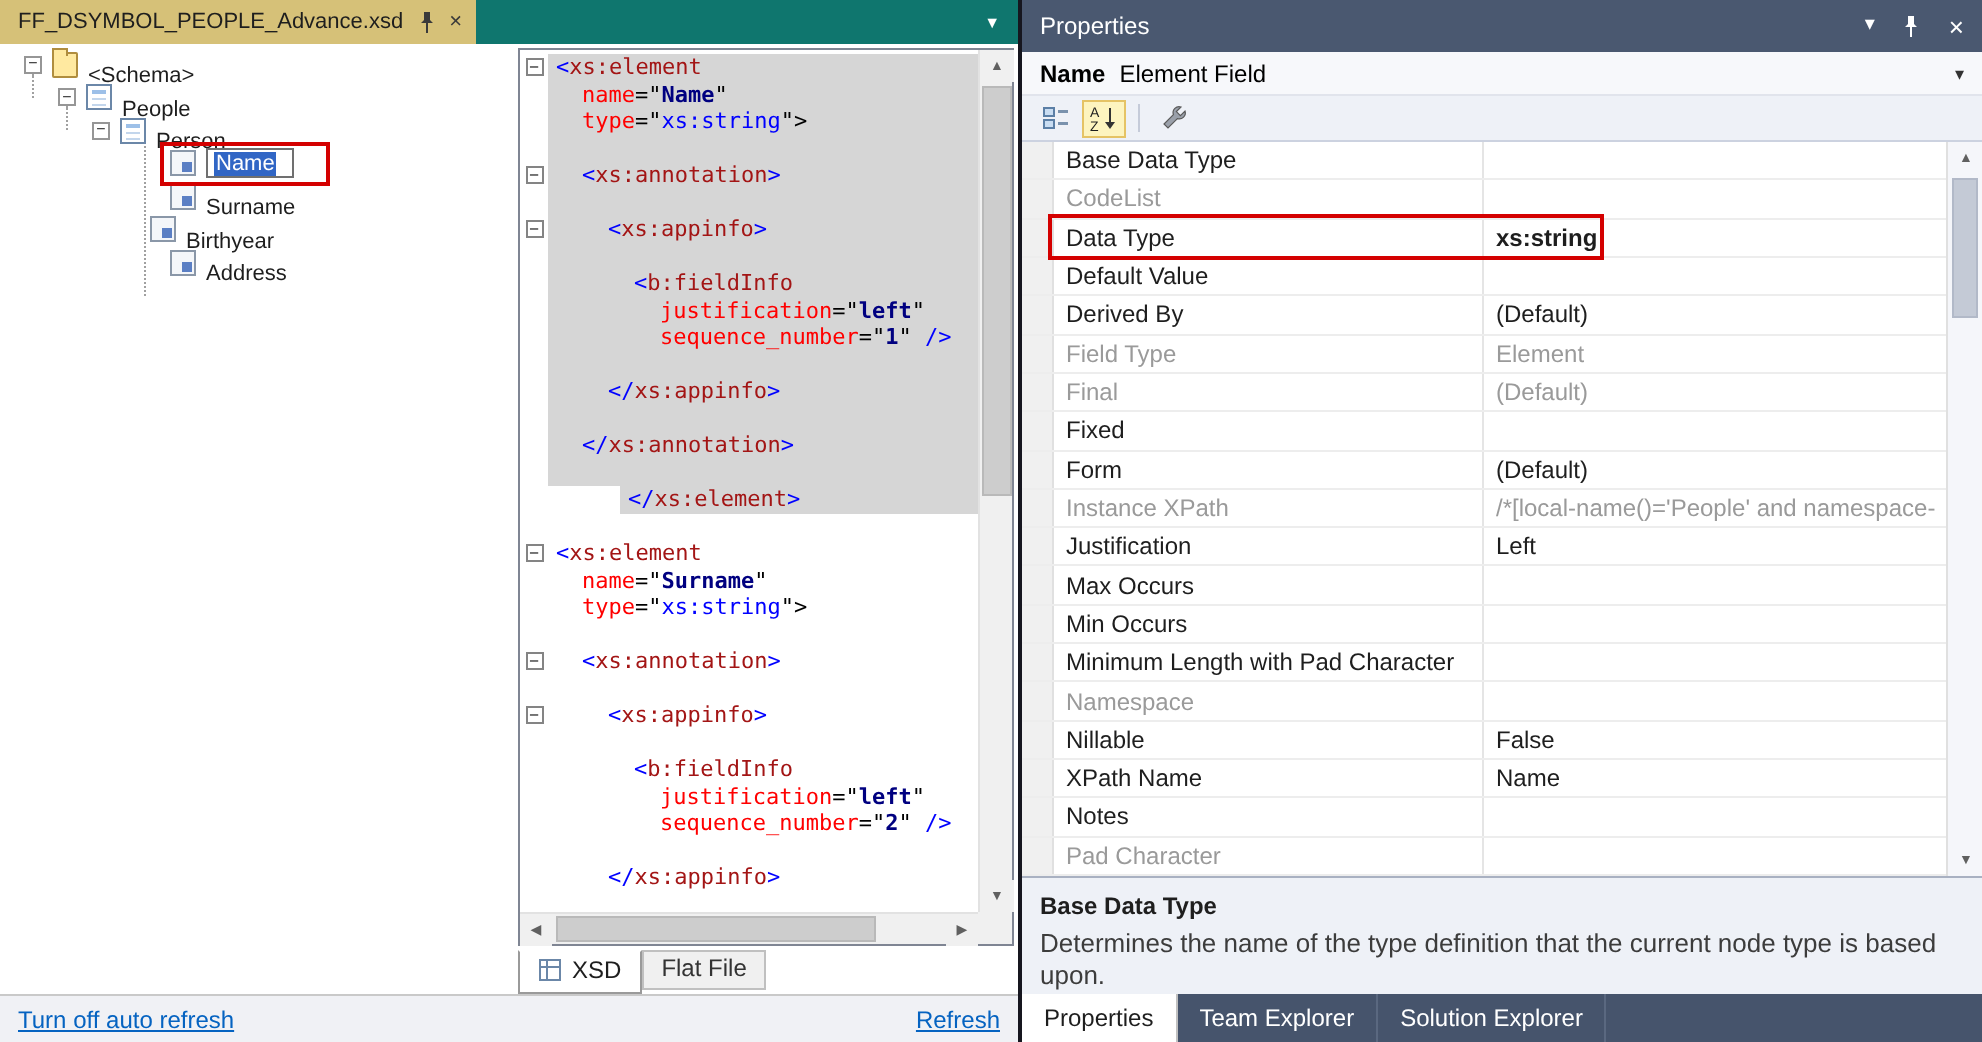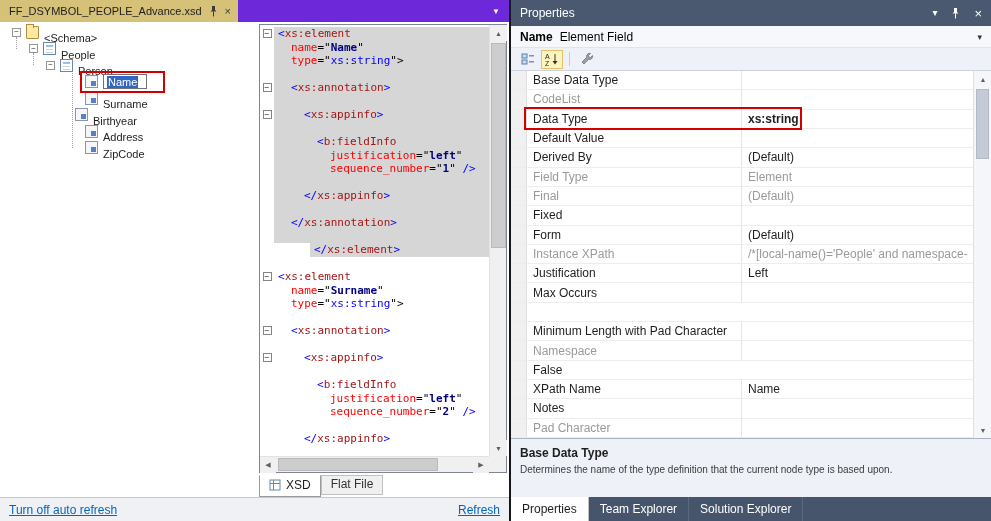--- a/index.html
+++ b/index.html
@@ -1,21 +1,21 @@
 <!DOCTYPE html>
 <html><head>
 <meta charset="utf-8">
 <style>
   *{margin:0;padding:0;box-sizing:border-box;}
   html,body{width:991px;height:521px;}
   body{position:relative;font-family:"Liberation Sans",sans-serif;background:#16161f;overflow:hidden;}
 
   
   #left-panel{position:absolute;left:0;top:0;width:509px;height:521px;background:#fff;}
-  #doc-tabbar{position:absolute;left:0;top:0;width:100%;height:22px;background:#6d28d9;display:flex;align-items:stretch;}
+  #doc-tabbar{position:absolute;left:0;top:0;width:100%;height:22px;background:#0f766e;display:flex;align-items:stretch;}
   .doc-tab{background:#d6c178;display:flex;align-items:center;padding:0 7px 0 9px;font-size:11px;color:#1e1e1e;gap:7px;}
   .doc-tab .ticon{color:#3a3a3a;display:flex;align-items:center;font-size:11px;line-height:1;}
   .tabbar-dd{margin-left:auto;color:#fff;font-size:8px;display:flex;align-items:center;padding:0 9px;}
 
   #left-main{position:absolute;top:22px;left:0;width:100%;height:453px;background:#fff;}
 
   
   #tree{position:absolute;left:0;top:0;width:254px;height:100%;overflow:hidden;}
   #tree-items{padding-top:2px;position:relative;}
   .tree-row{height:16.5px;display:flex;align-items:center;font-size:11px;color:#1e1e1e;position:relative;}
@@ -91,21 +91,21 @@
   .prop-value{flex:1;padding-left:6px;overflow:hidden;white-space:nowrap;display:flex;align-items:center;}
   .prop-row.disabled .prop-name,.prop-row.disabled .prop-value{color:#9a9a9a;}
   .prop-value.bold{font-weight:bold;}
   #grid-scrollbar{position:absolute;right:0;top:0;width:18px;bottom:0;background:#f5f6fa;border-left:1px solid #e0e0e0;}
   #grid-scrollbar .up{left:0;top:0;width:18px;height:16px;background:#f5f6fa;}
   #grid-scrollbar .down{left:0;bottom:0;width:18px;height:16px;background:#f5f6fa;}
   #grid-scrollbar .sb-thumb{left:2px;top:18px;width:13px;height:70px;background:#c4cad6;border:1px solid #b2b9c8;}
 
   #prop-desc{height:59px;background:#eef1f7;border-top:1px solid #a9b1c2;padding:7px 9px 0;flex:none;}
   .desc-title{font-weight:bold;font-size:12px;margin-bottom:4px;color:#1e1e1e;}
-  .desc-text{font-size:10px;color:#3c3c3c;line-height:1.25;}
+  .desc-text{font-size:13px;color:#3c3c3c;line-height:1.25;}
 
   #bottom-tabs{height:24px;background:#46546c;display:flex;align-items:stretch;flex:none;}
   .btab{display:flex;align-items:center;padding:0 11px;font-size:12px;color:#fff;border-right:1px solid #5a6880;cursor:default;}
   .btab.active{background:#fff;color:#1e1e1e;border-right:1px solid #c0c0c0;}
 </style>
 </head>
 <body>
 
 <div id="left-panel">
 
@@ -152,24 +152,20 @@
             <span class="t-icon field-icon"></span>
             <span class="tree-label">Surname</span>
           </div>
           <div class="tree-row" style="padding-left: 75px;">
             <span class="t-icon field-icon"></span>
             <span class="tree-label">Birthyear</span>
           </div>
           <div class="tree-row" style="padding-left: 85px;">
             <span class="t-icon field-icon"></span>
             <span class="tree-label">Address</span>
-          </div>
-          <div class="tree-row" style="padding-left: 85px;">
-            <span class="t-icon field-icon"></span>
-            <span class="tree-label">ZipCode</span>
           </div>
         </div>
       <div class="dotline" style="left:16px;top:15px;height:12px;"></div>
       <div class="dotline" style="left:33px;top:31px;height:12px;"></div>
       <div class="dotline" style="left:72px;top:51px;height:75px;"></div>
       <div class="annotation" style="left:80px;top:49px;width:85px;height:22px;"></div>
     </div>
 
     <div id="editor">
       <div id="code-area">
@@ -344,34 +340,36 @@
           <span class="prop-name">Justification</span>
           <span class="prop-value">Left</span>
         </div>
         <div class="prop-row">
           <span class="prop-gutter"></span>
           <span class="prop-name">Max Occurs</span>
           <span class="prop-value"></span>
         </div>
         <div class="prop-row">
           <span class="prop-gutter"></span>
+          <span class="prop-name">Min Occurs</span>
           <span class="prop-value"></span>
         </div>
         <div class="prop-row">
           <span class="prop-gutter"></span>
           <span class="prop-name">Minimum Length with Pad Character</span>
           <span class="prop-value"></span>
         </div>
         <div class="prop-row disabled">
           <span class="prop-gutter"></span>
           <span class="prop-name">Namespace</span>
           <span class="prop-value"></span>
         </div>
         <div class="prop-row">
           <span class="prop-gutter"></span>
+          <span class="prop-name">Nillable</span>
           <span class="prop-value">False</span>
         </div>
         <div class="prop-row">
           <span class="prop-gutter"></span>
           <span class="prop-name">XPath Name</span>
           <span class="prop-value">Name</span>
         </div>
         <div class="prop-row">
           <span class="prop-gutter"></span>
           <span class="prop-name">Notes</span>

